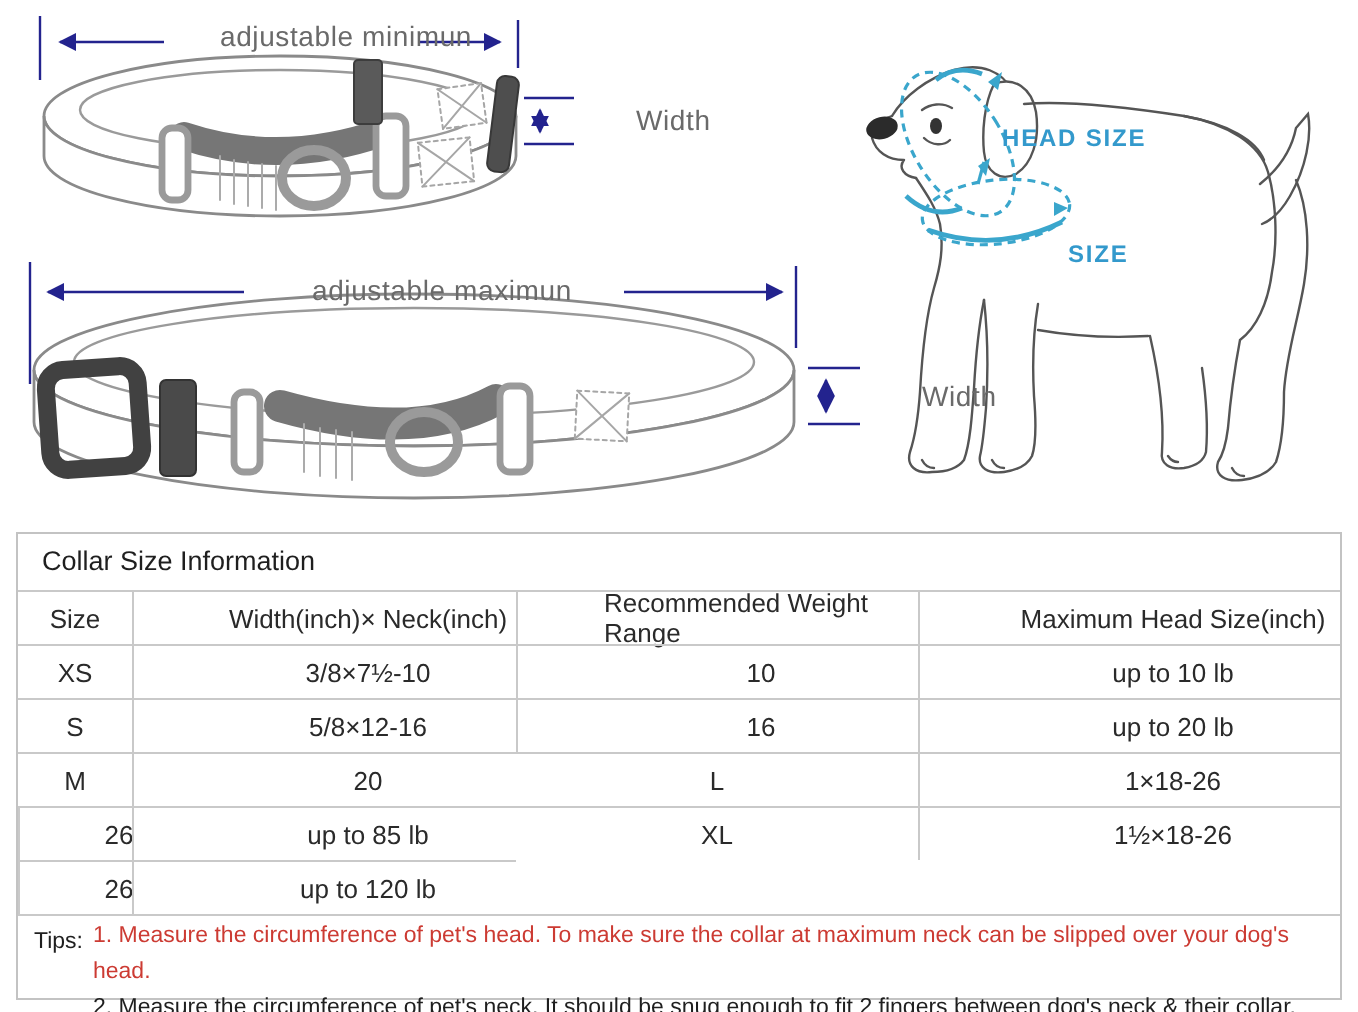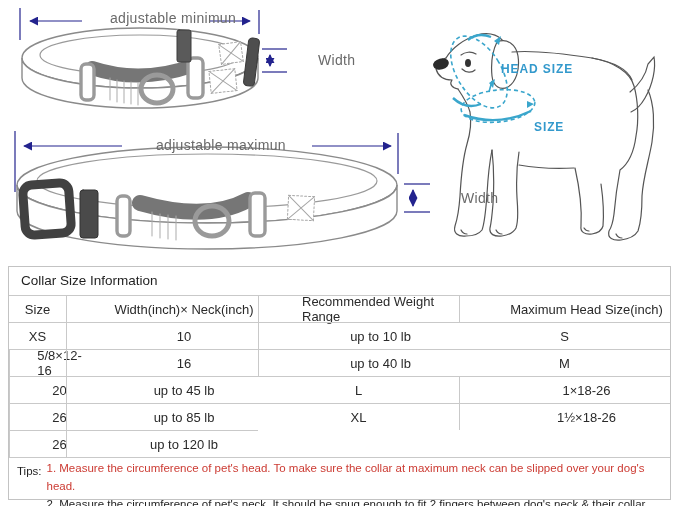--- a/index.html
+++ b/index.html
@@ -149,31 +149,31 @@
   <div class="size-box">
     <div class="t-title">Collar Size Information</div>
 
     <div class="t-grid">
       <div>Size</div>
       <div class="cb">Width(inch)× Neck(inch)</div>
       <div class="cb">Recommended Weight Range</div>
       <div class="cb">Maximum Head Size(inch)</div>
 
       <div>XS</div>
+      <div class="cb">3/8×7½-10</div>
       <div class="cb">10</div>
       <div class="cb">up to 10 lb</div>
 
       <div>S</div>
       <div class="cb">5/8×12-16</div>
       <div class="cb">16</div>
-      <div class="cb">up to 40 lb</div>
+      <div class="cb">up to 20 lb</div>
 
       <div>M</div>
       <div class="cb">20</div>
-      <div class="cb">up to 45 lb</div>
 
       <div>L</div>
       <div class="cb">1×18-26</div>
       <div class="cb">26</div>
       <div class="cb">up to 85 lb</div>
 
       <div>XL</div>
       <div class="cb">1½×18-26</div>
       <div class="cb">26</div>
       <div class="cb">up to 120 lb</div>

